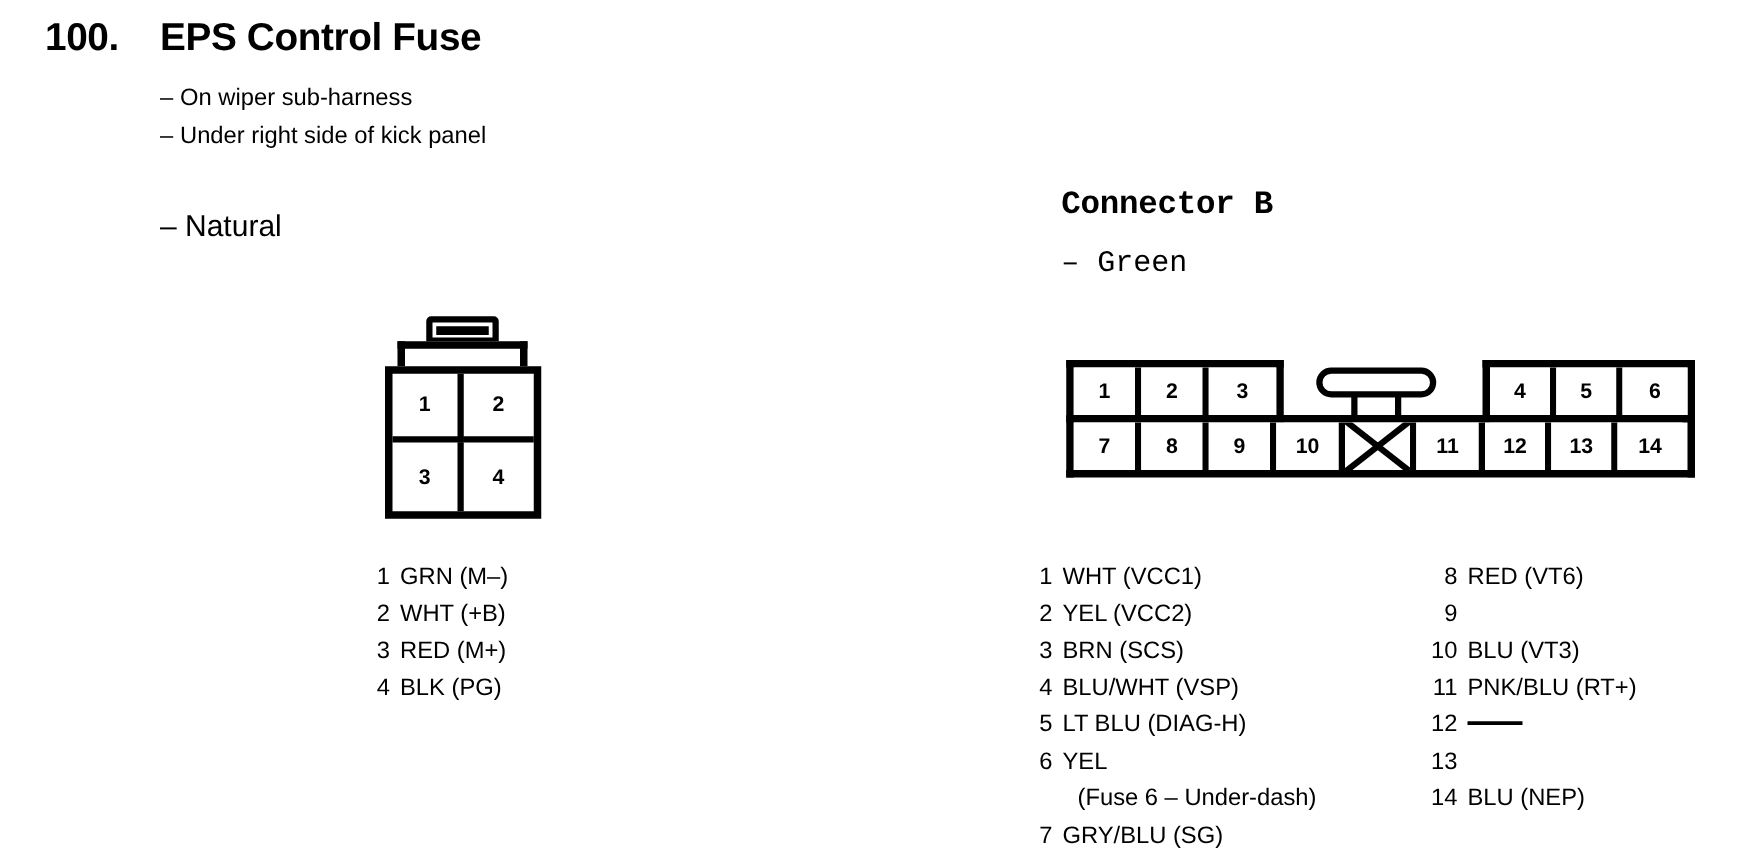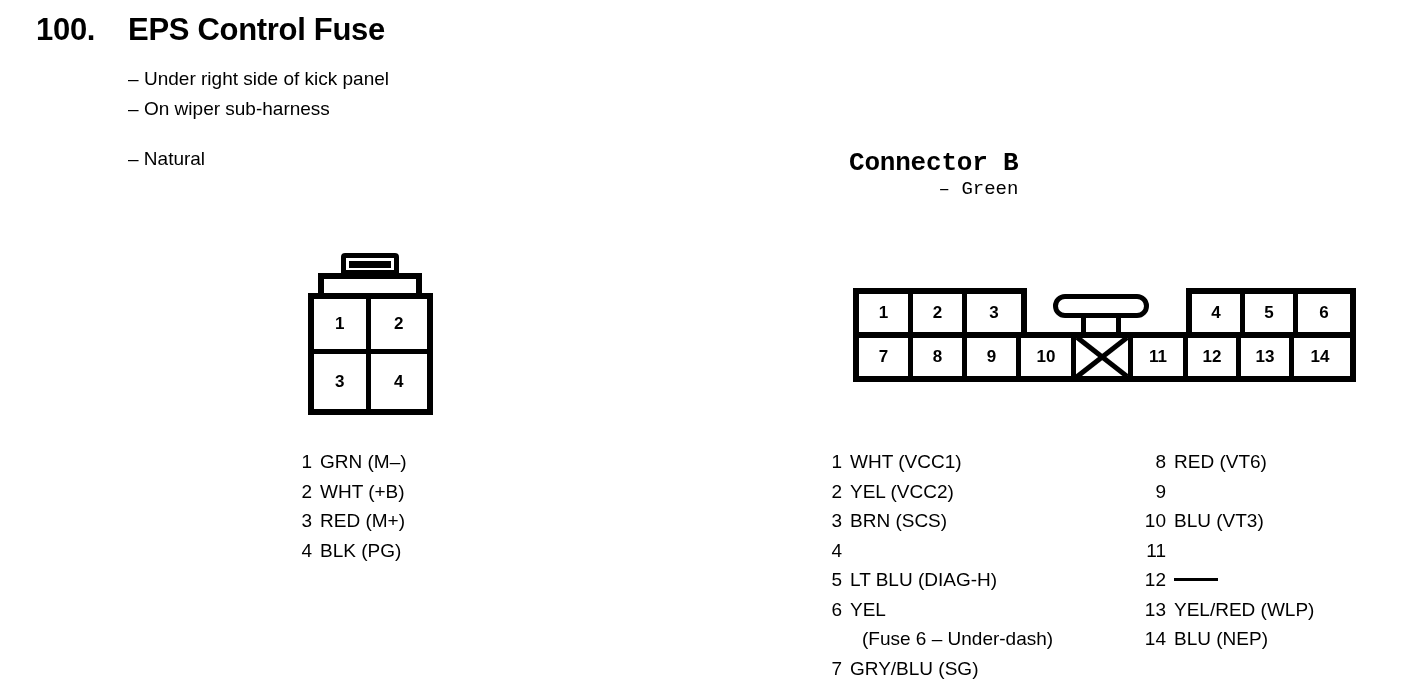--- a/index.html
+++ b/index.html
@@ -55,24 +55,23 @@
   #section-b { left: 849px; font-family: Liberation Mono, monospace; }
 
   .connector-heading {
     font-size: 26px;
     font-weight: bold;
     letter-spacing: -0.2px;
     white-space: nowrap;
     margin: 0;
   }
   .connector-color {
-    font-size: 19px;
-    margin-top: 0;
+    font-size: 24px;
+    margin-top: 20px;
     white-space: nowrap;
-    text-align: right;
   }
 
   
   #connector-a-figure {
     position: absolute;
     left: 303px;
     top: 253px;
     width: 140px;
     height: 170px;
   }
@@ -243,24 +242,24 @@
 </style>
 </head>
 <body>
 
 <div class="page-title">
   <span class="title-num">100.</span><span>EPS Control Fuse</span>
 </div>
 
 <div class="note-list">
   <span class="note-line">
-    <span class="note-dash">–</span><span>Under right side of kick panel</span>
+    <span class="note-dash">–</span><span>On wiper sub-harness</span>
   </span>
   <span class="note-line">
-    <span class="note-dash">–</span><span>On wiper sub-harness</span>
+    <span class="note-dash">–</span><span>Under right side of kick panel</span>
   </span>
 </div>
 
 <div class="connector-section" id="section-a">
   <div class="connector-color">– Natural</div>
 </div>
 
 <div id="connector-a-figure">
   <div class="conn-a-tab"></div>
   <div class="conn-a-tab-slot"></div>
@@ -347,20 +346,21 @@
   <div class="pin-row">
     <span class="pin-num">2</span>
     <span class="pin-value">YEL (VCC2)</span>
   </div>
   <div class="pin-row">
     <span class="pin-num">3</span>
     <span class="pin-value">BRN (SCS)</span>
   </div>
   <div class="pin-row">
     <span class="pin-num">4</span>
+    <span class="pin-value">BLU/WHT (VSP)</span>
   </div>
   <div class="pin-row">
     <span class="pin-num">5</span>
     <span class="pin-value">LT BLU (DIAG-H)</span>
   </div>
   <div class="pin-row">
     <span class="pin-num">6</span>
     <span class="pin-value">YEL</span>
   </div>
   <div>
@@ -379,26 +379,26 @@
   </div>
   <div class="pin-row">
     <span class="pin-num">9</span>
   </div>
   <div class="pin-row">
     <span class="pin-num">10</span>
     <span class="pin-value">BLU (VT3)</span>
   </div>
   <div class="pin-row">
     <span class="pin-num">11</span>
+    <span class="pin-value">PNK/BLU (RT+)</span>
   </div>
   <div class="pin-row">
     <span class="pin-num">12</span>
     <span class="pin-dash-value"></span>
   </div>
   <div class="pin-row">
     <span class="pin-num">13</span>
-    <span class="pin-value">YEL/RED (WLP)</span>
   </div>
   <div class="pin-row">
     <span class="pin-num">14</span>
     <span class="pin-value">BLU (NEP)</span>
   </div>
 </div>
 
 </body></html>

